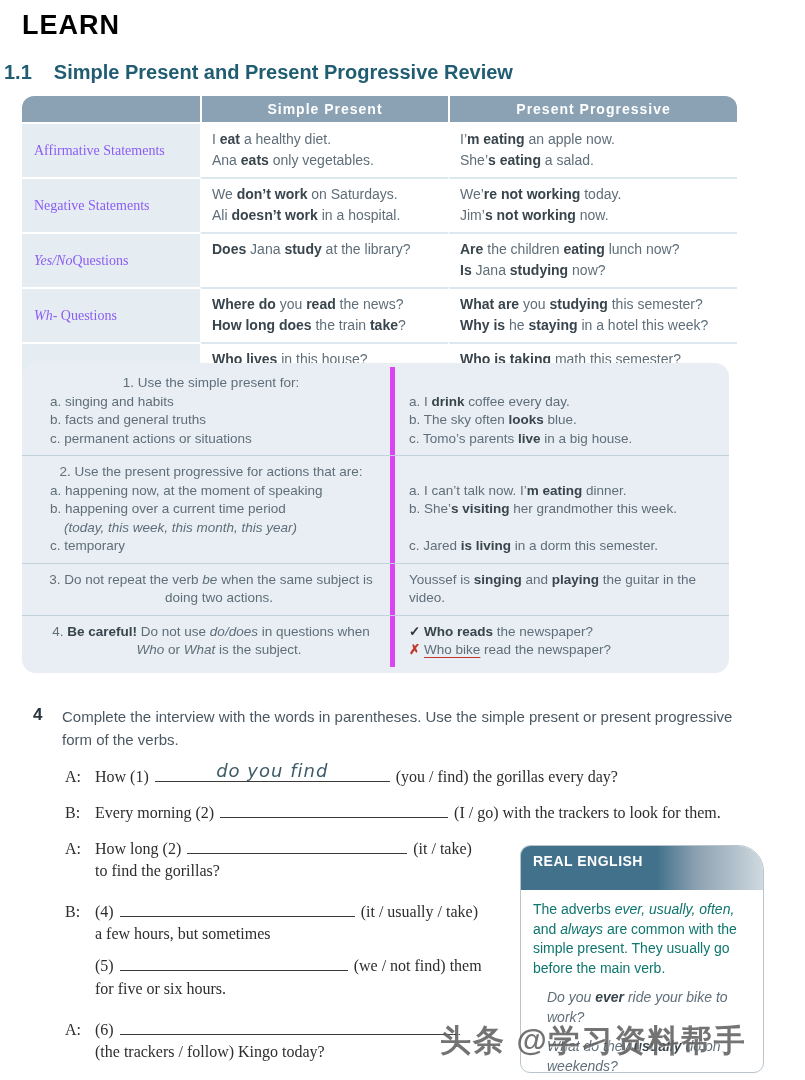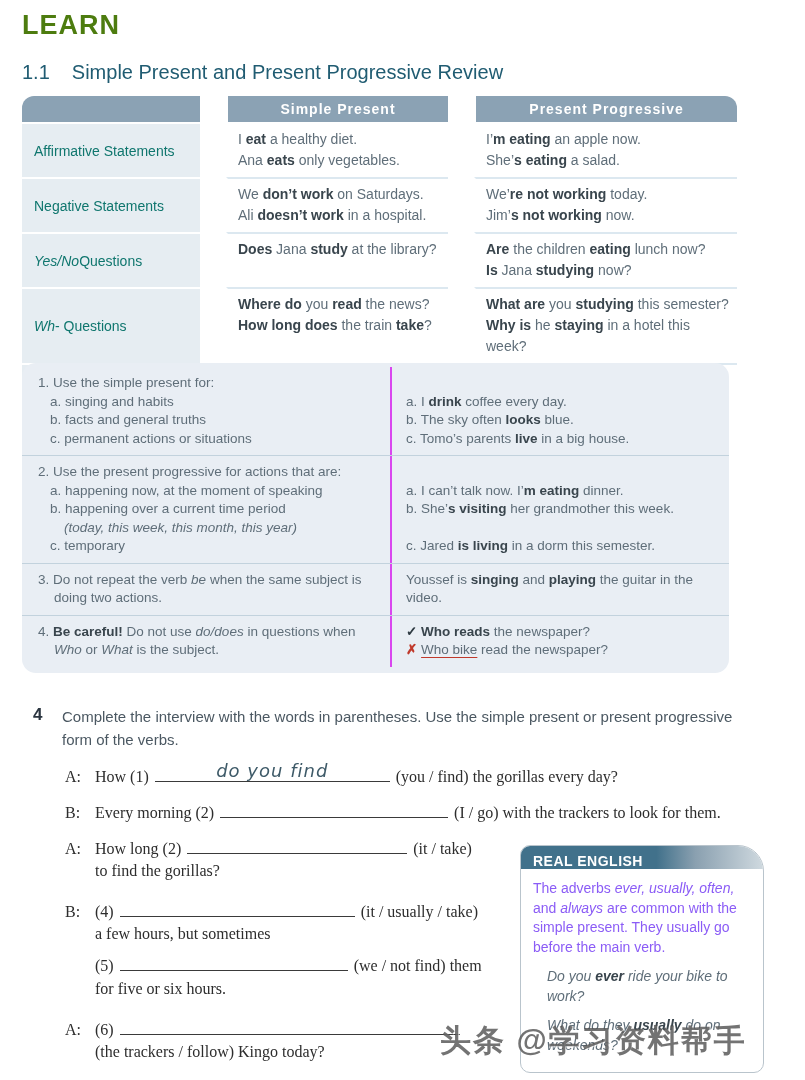--- a/index.html
+++ b/index.html
@@ -3,45 +3,45 @@
 <meta charset="utf-8">
 <style>
   html,body{margin:0;padding:0;}
   .page{position:relative;width:805px;height:1080px;background:#ffffff;overflow:hidden;
         font-family:"Liberation Sans",sans-serif;}
   b{color:#39454d;}
   .red-bold{color:#b42430;font-weight:bold;}
   .ured{text-decoration:underline;text-decoration-color:#c0392b;text-underline-offset:3px;}
 
   .learn{position:absolute;left:22px;top:10px;font-size:27px;font-weight:bold;
-         color:#4d7c0f;letter-spacing:1px;}
-  .sect{position:absolute;left:22px;top:61px;color:#205c72;font-weight:normal;font-size:20px;}
+         color:#000000;letter-spacing:1px;}
+  .sect{position:absolute;left:4px;top:61px;color:#205c72;font-weight:bold;font-size:20px;}
   .snum{margin-right:22px;}
 
   
   .gtable{position:absolute;left:22px;top:96px;width:715px;display:grid;
           grid-template-columns:178px 248px 289px;border-radius:12px 12px 8px 8px;overflow:hidden;}
   .th{background:#8ba2b4;color:#fff;font-weight:bold;font-size:14px;letter-spacing:1px;
       text-align:center;padding:5px 0 5px;}
-  .th.sep,.tc{border-left:2px solid #fff;margin-left:26px;}
-  .tl{background:#e6edf2;color:#0f766e;font-size:14px;display:flex;align-items:center;
-      padding:0 8px 0 12px;border-top:2px solid #fff;line-height:18px;}
+  .th.sep,.tc{border-left:2px solid #fff;}
+  .tl{background:#e6edf2;color:#8b5cf6;font-size:14px;display:flex;align-items:center;
+      padding:0 8px 0 12px;border-top:2px solid #fff;line-height:18px;font-family:Liberation Serif, serif;}
   .tc{background:#fff;border-top:2px solid #dce8f0;padding:5px 8px 6px 10px;color:#5f6e79;
       font-size:14px;line-height:21px;min-height:33px;}
   .gtable > :nth-child(5),.gtable > :nth-child(6){border-top-color:#ffffff;}
 
   
   .notes{position:absolute;left:22px;top:363px;width:707px;background:#e9eef4;
          border-radius:14px;padding:4px 0 6px;min-height:288px;box-sizing:border-box;}
   .nrow{display:grid;grid-template-columns:368px 1fr;}
   .nrow + .nrow{border-top:1px solid #c2d2dd;}
   .ncol-l{padding:7px 6px 7px 16px;box-sizing:border-box;}
-  .ncol-r{border-left:2px solid #d946ef;padding:7px 10px 7px 14px;}
+  .ncol-r{border-left:5px solid #d946ef;padding:7px 10px 7px 14px;}
   .nline{font-size:13.5px;line-height:18.5px;color:#5f6e79;}
-  .hang{padding-left:16px;text-indent:-16px;}
+  .hang{padding-left:16px;text-indent:-16px;text-align:center;}
   .ind1{margin-left:12px;}
   .ind2{margin-left:26px;}
   .hang2{padding-left:18px;text-indent:-18px;}
   .mark{font-weight:bold;}
   .mark.check{color:#2e3a42;}
   .mark.cross{color:#c0392b;}
 
   
   .exnum{position:absolute;left:33px;top:705px;font-size:17px;font-weight:bold;color:#2b3540;}
   .exinstr{position:absolute;left:62px;top:705px;width:690px;font-size:15px;
@@ -55,24 +55,24 @@
   .blank{display:inline-block;border-bottom:1.2px solid #3a3a3a;height:18px;
          position:relative;vertical-align:baseline;}
   .ans{position:absolute;left:0;right:0;bottom:0;text-align:center;
        font-family:"DejaVu Sans",sans-serif;font-style:italic;font-size:18px;
        color:#3e5a68;letter-spacing:1px;}
 
   
   .rebox{position:absolute;left:520px;top:845px;width:244px;height:228px;background:#fff;
          border:1.5px solid #b9c4cc;border-radius:10px 26px 10px 10px;box-sizing:border-box;
          overflow:hidden;}
-  .rehead{height:23px;line-height:30px;padding-left:12px;color:#fff;font-weight:bold;
+  .rehead{height:44px;line-height:30px;padding-left:12px;color:#fff;font-weight:bold;
           font-size:14px;letter-spacing:.5px;
           background:linear-gradient(90deg,#41718b 0%,#41718b 56%,#8aa0b0 72%,#cfd9df 100%);}
-  .rebody{padding:10px 12px 0;font-size:14px;line-height:19.5px;color:#8b5cf6;}
+  .rebody{padding:10px 12px 0;font-size:14px;line-height:19.5px;color:#0f766e;}
   .reex{margin:10px 10px 0 26px;font-style:italic;font-size:14px;line-height:19.5px;color:#5f6e79;}
 
   .watermark{position:absolute;left:440px;top:1020px;font-size:31px;font-weight:bold;
              color:rgba(80,80,80,.8);letter-spacing:2px;z-index:9;
              text-shadow:1px 1px 0 rgba(255,255,255,.6);}
 </style>
 </head>
 <body>
 
 <div class="page">

